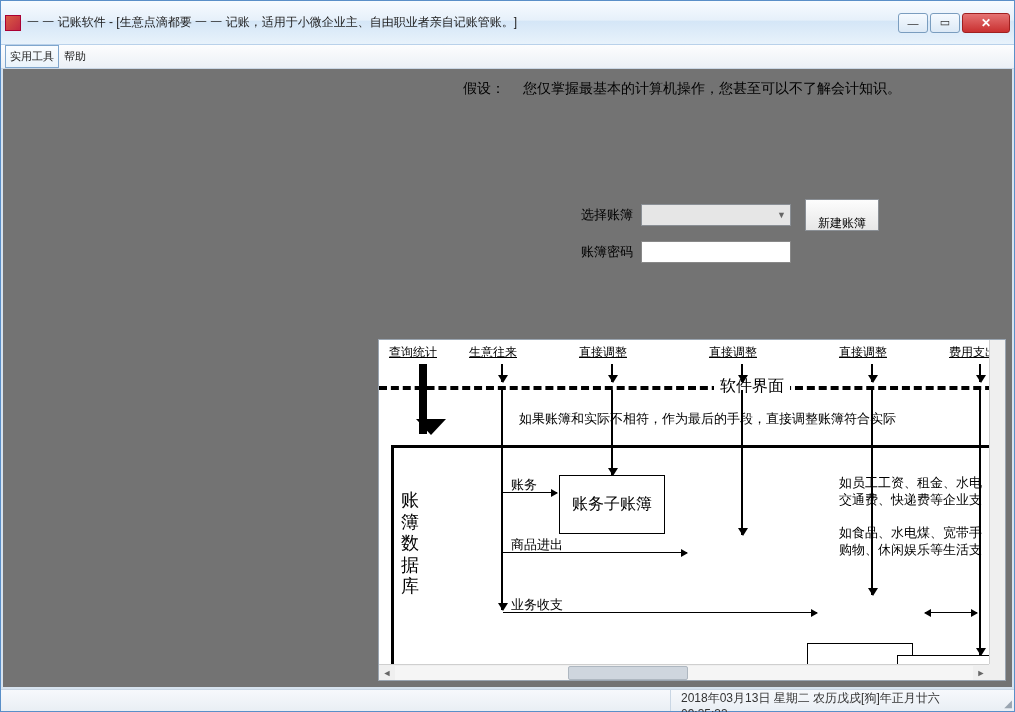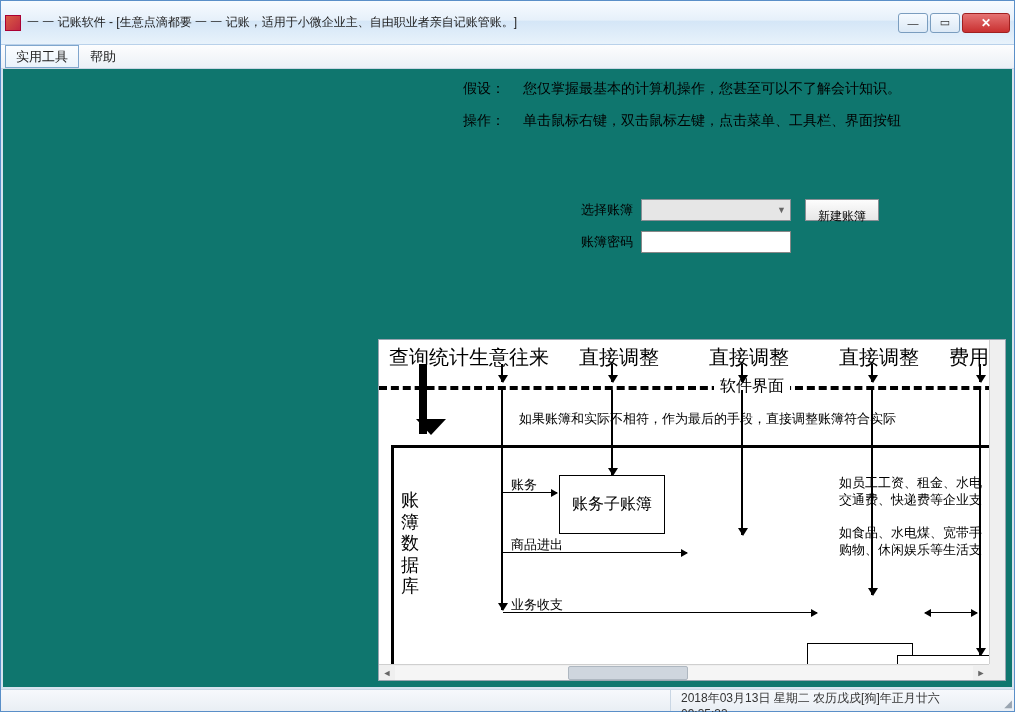--- a/index.html
+++ b/index.html
@@ -11,46 +11,46 @@
   .titlebar .app-icon { width: 16px; height: 16px; margin-right: 6px; background: linear-gradient(135deg,#d95b43,#c02942); border:1px solid #a03; }
   .titlebar .title-text { flex: 0 0 auto; color: #222; font-size: 12px; white-space: nowrap; }
   .titlebar .spacer { flex: 1 1 auto; }
   .win-btns { display: flex; gap: 2px; }
   .win-btn { width: 30px; height: 20px; border: 1px solid #7a9dbf; border-radius: 3px; background: linear-gradient(to bottom,#f5faff,#dce9f6); display:flex; align-items:center; justify-content:center; font-size:11px; color:#333; }
   .win-btn.close { width: 48px; background: linear-gradient(to bottom,#e57373,#c93030); border-color:#a02020; color:#fff; }
   .win-btn.close .x { font-weight:bold; font-size:12px; }
 
   
   .menubar { height: 24px; background: linear-gradient(to bottom,#fdfdfe,#ebf0f6); border-bottom:1px solid #c9d6e4; display:flex; align-items:stretch; padding-left:4px; }
-  .menu-item { padding: 0 10px; display:flex; align-items:center; font-size:13px; color:#222; border:1px solid transparent; }
+  .menu-item { padding: 0 4px; display:flex; align-items:center; font-size:11px; color:#222; border:1px solid transparent; }
   .menu-item.active { border:1px solid #7fa6cd; background: linear-gradient(to bottom,#fafdff,#eaf3fb); }
 
   
-  .client { flex:1 1 auto; position:relative; background: #0f766e; border:2px solid #d7e3ef; border-top:none; overflow:hidden; }
+  .client { flex:1 1 auto; position:relative; background: #737373; border:2px solid #d7e3ef; border-top:none; overflow:hidden; }
 
   
   .intro { position:absolute; left:460px; top:10px; width:540px; font-size:14px; color:#000; line-height:1.4; }
   .intro-row { display:flex; margin-bottom:12px; }
   .intro-label { width:60px; flex:0 0 60px; }
   .intro-text { flex:1 1 auto; }
 
   
   .form-block { position:absolute; left:560px; top:130px; width:350px; }
   .form-row { display:flex; align-items:center; margin-bottom:10px; }
   .form-label { width:70px; text-align:right; margin-right:8px; font-size:13px; color:#000; }
   .combo { width:150px; height:22px; border:1px solid #8a8f95; background:#e6e6e6; display:flex; align-items:center; justify-content:flex-end; padding-right:4px; }
   .combo .chev { font-size:9px; color:#666; }
   .txt-input { width:150px; height:22px; border:1px solid #888; background:#fff; padding:0 4px; font-size:12px; }
-  .btn { height:22px; padding:8px 12px; border:1px solid #8a8f95; background:linear-gradient(to bottom,#fdfdfd,#e7e7e7); font-size:12px; margin-left:14px; cursor:pointer; }
+  .btn { height:22px; padding:15px 12px; border:1px solid #8a8f95; background:linear-gradient(to bottom,#fdfdfd,#e7e7e7); font-size:12px; margin-left:14px; cursor:pointer; }
 
   
   .diagram-wrap { position:absolute; left:375px; top:270px; right:6px; bottom:6px; border:1px solid #9aa5b1; background:#fff; overflow:hidden; }
   .diagram { position:relative; width:100%; height:100%; font-family:"SimSun", serif; }
 
-  .d-head { position:absolute; top:4px; font-size:20px; color:#000; white-space:nowrap; }
+  .d-head { position:absolute; top:4px; font-size:12px; color:#000; white-space:nowrap;text-decoration:underline; }
   .d-head.h1 { left:10px; }
   .d-head.h2 { left:90px; }
   .d-head.h3 { left:200px; }
   .d-head.h4 { left:330px; }
   .d-head.h5 { left:460px; }
   .d-head.h6 { left:570px; }
   .d-head.h7 { left:612px; } 
 
   
   .dash-line { position:absolute; left:0; right:0; top:46px; height:0; border-top:4px dashed #000; }
@@ -122,24 +122,20 @@
     <div class="menu-item">帮助</div>
   </div>
 
   <div class="client">
 
     <div class="intro">
       <div class="intro-row">
         <div class="intro-label">假设：</div>
         <div class="intro-text">您仅掌握最基本的计算机操作，您甚至可以不了解会计知识。</div>
       </div>
-      <div class="intro-row">
-        <div class="intro-label">操作：</div>
-        <div class="intro-text">单击鼠标右键，双击鼠标左键，点击菜单、工具栏、界面按钮</div>
-      </div>
     </div>
 
     <div class="form-block">
       <div class="form-row">
         <div class="form-label">选择账簿</div>
         <div class="combo">
             <span class="chev">▼</span>
           </div>
         <button class="btn">新建账簿</button>
       </div>

